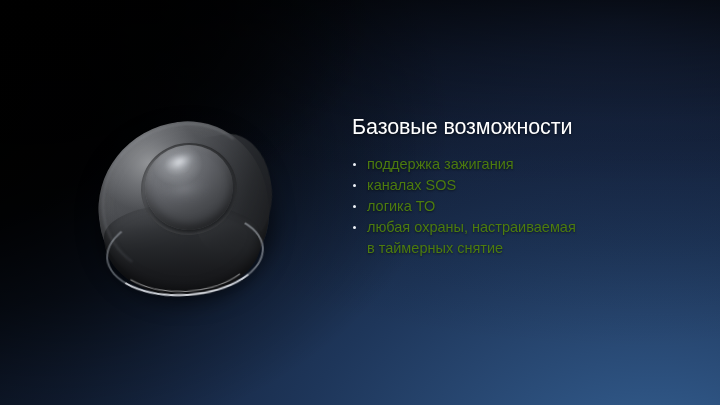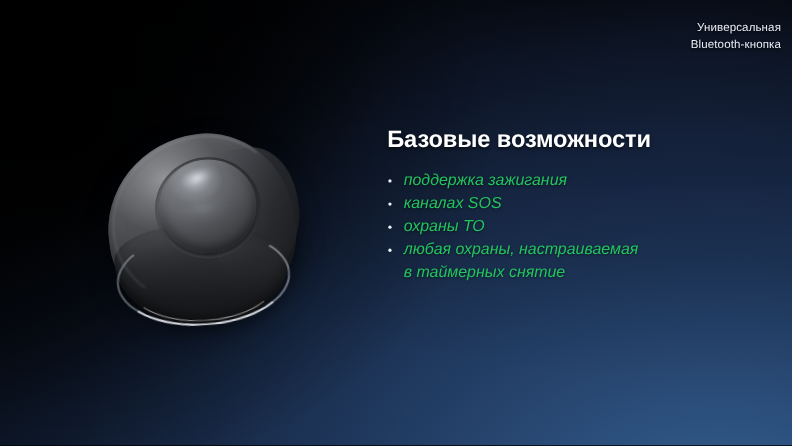--- a/index.html
+++ b/index.html
@@ -95,40 +95,39 @@
   
   .content {
     position: absolute;
     left: 352px;
     top: 114px;
     width: 300px;
   }
   .title {
     color: #ffffff;
     font-size: 21.5px;
-    font-weight: bold;
+    font-weight: normal;
     line-height: 26px;
     letter-spacing: -0.1px;
     white-space: nowrap;
     text-shadow: 0 1px 3px rgba(0,0,0,0.55);
   }
   .bullets {
     list-style: none;
     margin: 14px 0 0 0;
     padding: 0;
   }
   .bullet {
     position: relative;
-    color: #22c55e;
+    color: #4d7c0f;
     font-size: 14.5px;
     line-height: 20.5px;
     padding-left: 15px;
     margin: 0 0 0.5px 0;
     text-shadow: 0 1px 2px rgba(0,0,0,0.5);
-    font-style: italic;
   }
   .bullet .dot {
     position: absolute;
     left: 1px;
     top: 8.5px;
     width: 3.4px;
     height: 3.4px;
     border-radius: 50%;
     background: #eef2f8;
   }
@@ -335,24 +334,20 @@
 
 <div class="slide">
 
   <div class="bg-base"></div>
   <div class="bg-glow-main"></div>
   <div class="bg-glow-top"></div>
   <div class="bg-vignette-left"></div>
   <div class="bg-vignette-top"></div>
   <div class="bg-vignette-corner"></div>
 
-  <div class="header">
-    <span class="hline">Универсальная</span>
-    <span class="hline">Bluetooth-кнопка</span>
-  </div>
 
   <div class="device">
     <div class="device-shadow"></div>
     <div class="body-shape"></div>
     <div class="body-facet"></div>
     <div class="body-base"></div>
     <div class="edge-highlight"></div>
     <div class="rim-highlight"></div>
     <div class="rim-highlight2"></div>
     <div class="dome-ring"></div>
@@ -367,21 +362,21 @@
       <li class="bullet">
         <span class="dot"></span>
         <span class="btext">поддержка зажигания</span>
       </li>
       <li class="bullet">
         <span class="dot"></span>
         <span class="btext">каналах SOS</span>
       </li>
       <li class="bullet">
         <span class="dot"></span>
-        <span class="btext">охраны ТО</span>
+        <span class="btext">логика ТО</span>
       </li>
       <li class="bullet">
         <span class="dot"></span>
         <span class="btext">любая охраны, настраиваемая</span>
         <span class="bcont">в таймерных снятие</span>
       </li>
     </ul>
   </div>
 
 </div>

